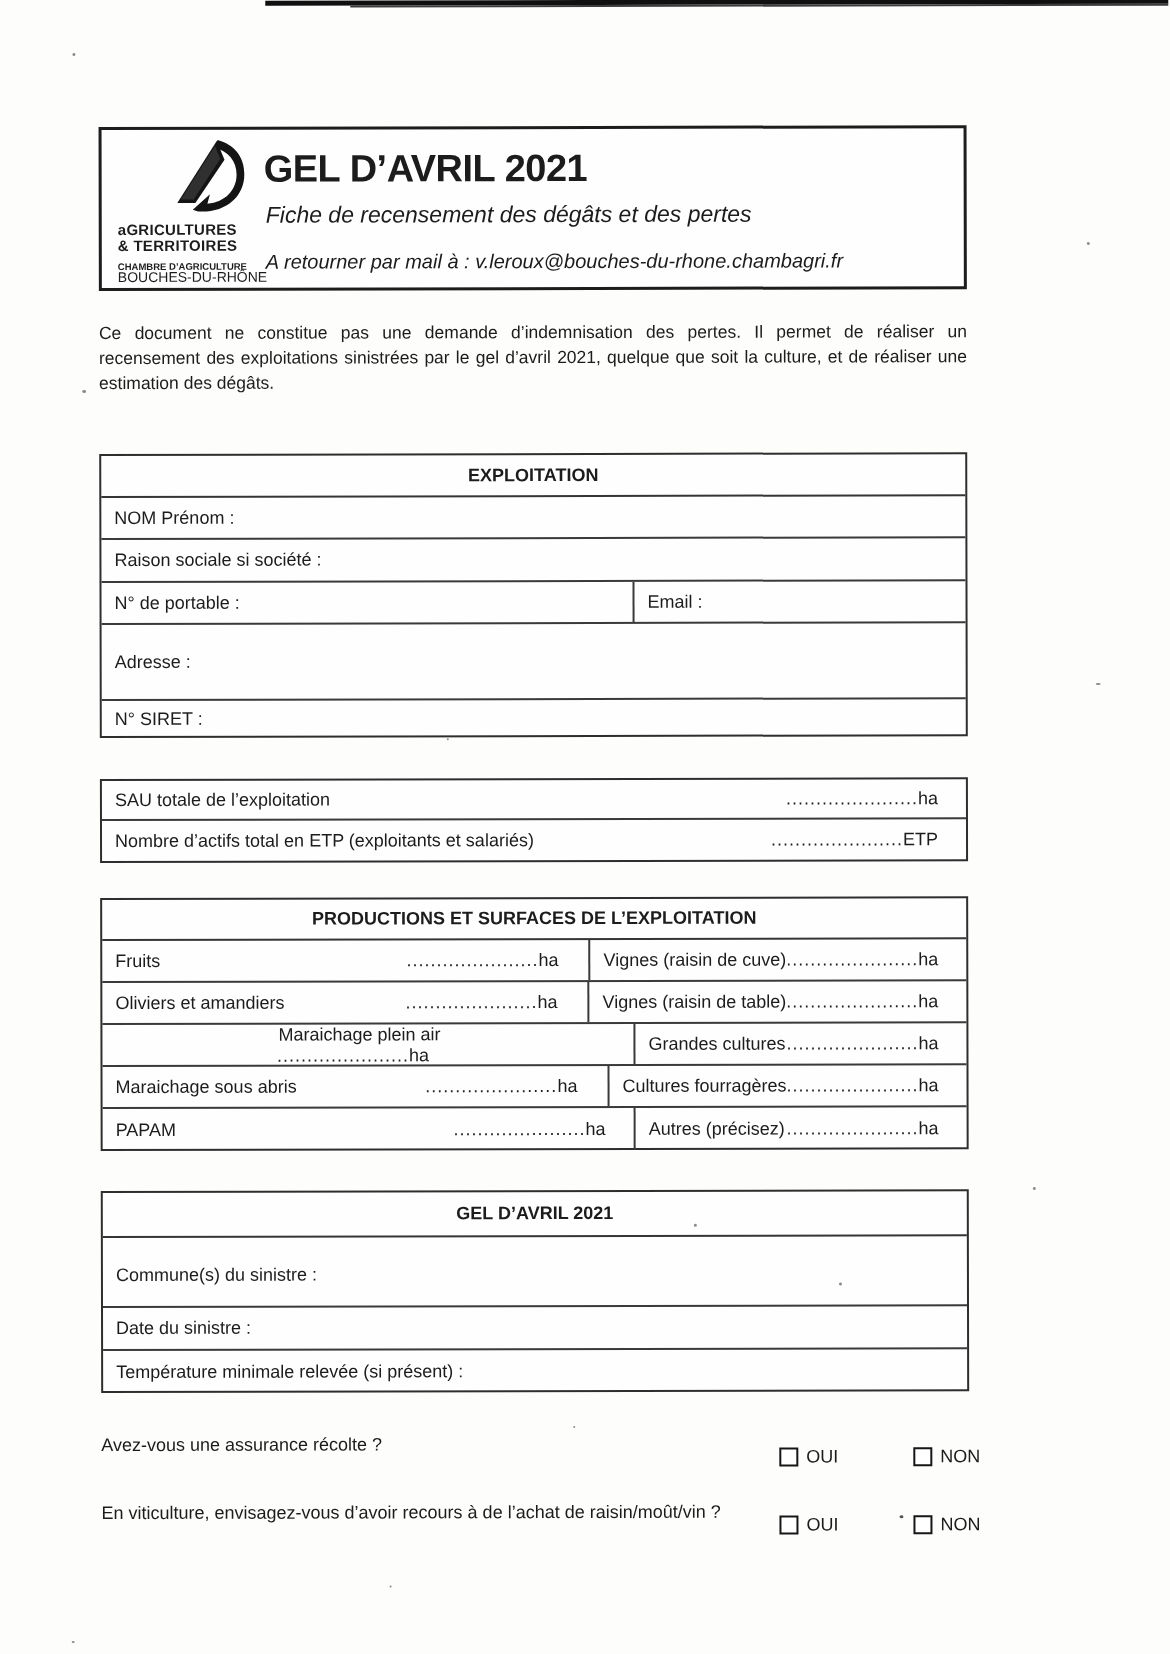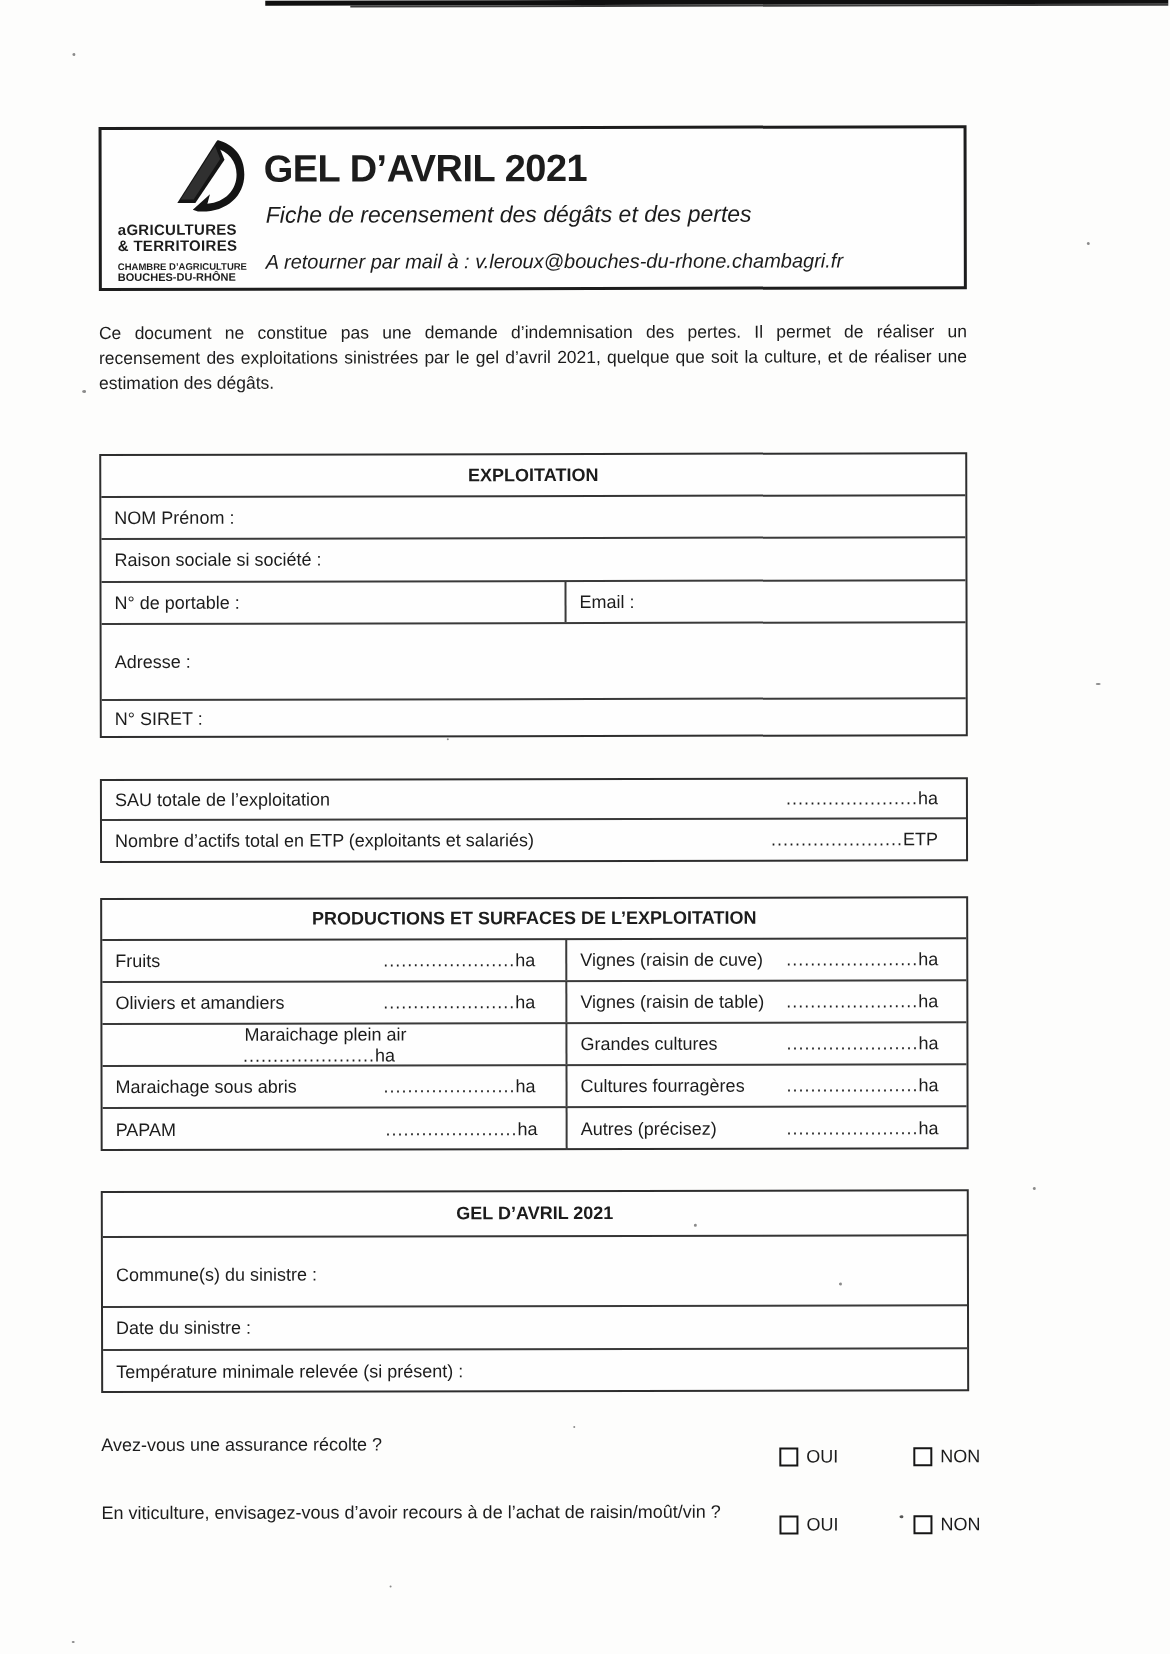--- a/index.html
+++ b/index.html
@@ -16,38 +16,38 @@
   
   .header-box{
     position:absolute;left:100px;top:126px;width:868px;height:164px;
     border:3px solid #1d1d1d;box-sizing:border-box;background:#fefefe;
   }
   .logo-col{position:absolute;left:16px;top:4px;width:188px;text-align:left;}
   .logo-col svg{display:block;margin:2px auto 0;}
   .logo-l1{font-size:15px;font-weight:bold;letter-spacing:.3px;line-height:16px;}
   .logo-l2{font-size:15px;font-weight:bold;letter-spacing:.3px;line-height:15px;}
   .logo-l3{font-size:9.5px;font-weight:bold;line-height:11px;margin-top:8px;}
-  .logo-l4{font-size:11px;font-weight:bold;line-height:10px;}
+  .logo-l4{font-size:14px;font-weight:normal;line-height:10px;}
   .h-title{position:absolute;left:162px;top:18px;font-size:38px;font-weight:bold;letter-spacing:-.5px;}
   .h-sub{position:absolute;left:164px;top:72px;font-size:23px;font-style:italic;}
   .h-ret{position:absolute;left:164px;top:121px;font-size:20px;font-style:italic;}
   
   .intro{position:absolute;left:100px;top:320px;width:868px;font-size:17.5px;line-height:25px;}
   .intro .jl{text-align:justify;text-align-last:justify;}
   .intro .nl{text-align:left;}
   
   .tbl{position:absolute;left:100px;width:868px;border:2px solid #2e2e2e;box-sizing:border-box;background:#fefefe;}
   .t-head{display:flex;align-items:center;justify-content:center;font-weight:bold;font-size:18px;border-bottom:2px solid #353535;}
   .t-row{display:flex;align-items:center;border-bottom:2px solid #3a3a3a;box-sizing:border-box;}
   .t-row:last-child{border-bottom:none;}
   .t-row .lbl{font-size:18px;padding-left:13px;white-space:nowrap;}
   .t-row.top-align{align-items:flex-start;}
   .t-row.top-align .lbl{padding-top:27px;}
   .cell{display:flex;align-items:center;height:100%;box-sizing:border-box;}
-  .cell-l{width:465px;border-right:2px solid #3a3a3a;}
+  .cell-l{width:533px;border-right:2px solid #3a3a3a;}
   .cell-r{flex:1;text-align:right;}
   .fillrow{display:flex;align-items:center;justify-content:space-between;width:100%;height:100%;padding-right:28px;box-sizing:border-box;}
   .dotgrp{font-size:18px;white-space:nowrap;letter-spacing:1px;}
   .dotgrp .unit{letter-spacing:0;}
   .fill{flex:1;height:100%;}
   
   .qrow{position:absolute;left:100px;width:920px;height:28px;font-size:18px;}
   .qtext{position:absolute;left:0;top:2px;white-space:nowrap;}
   .cbgroup{position:absolute;top:15px;display:flex;align-items:center;}
   .cb{display:inline-block;width:15px;height:15px;border:2.5px solid #161616;box-sizing:content-box;background:#fff;}

